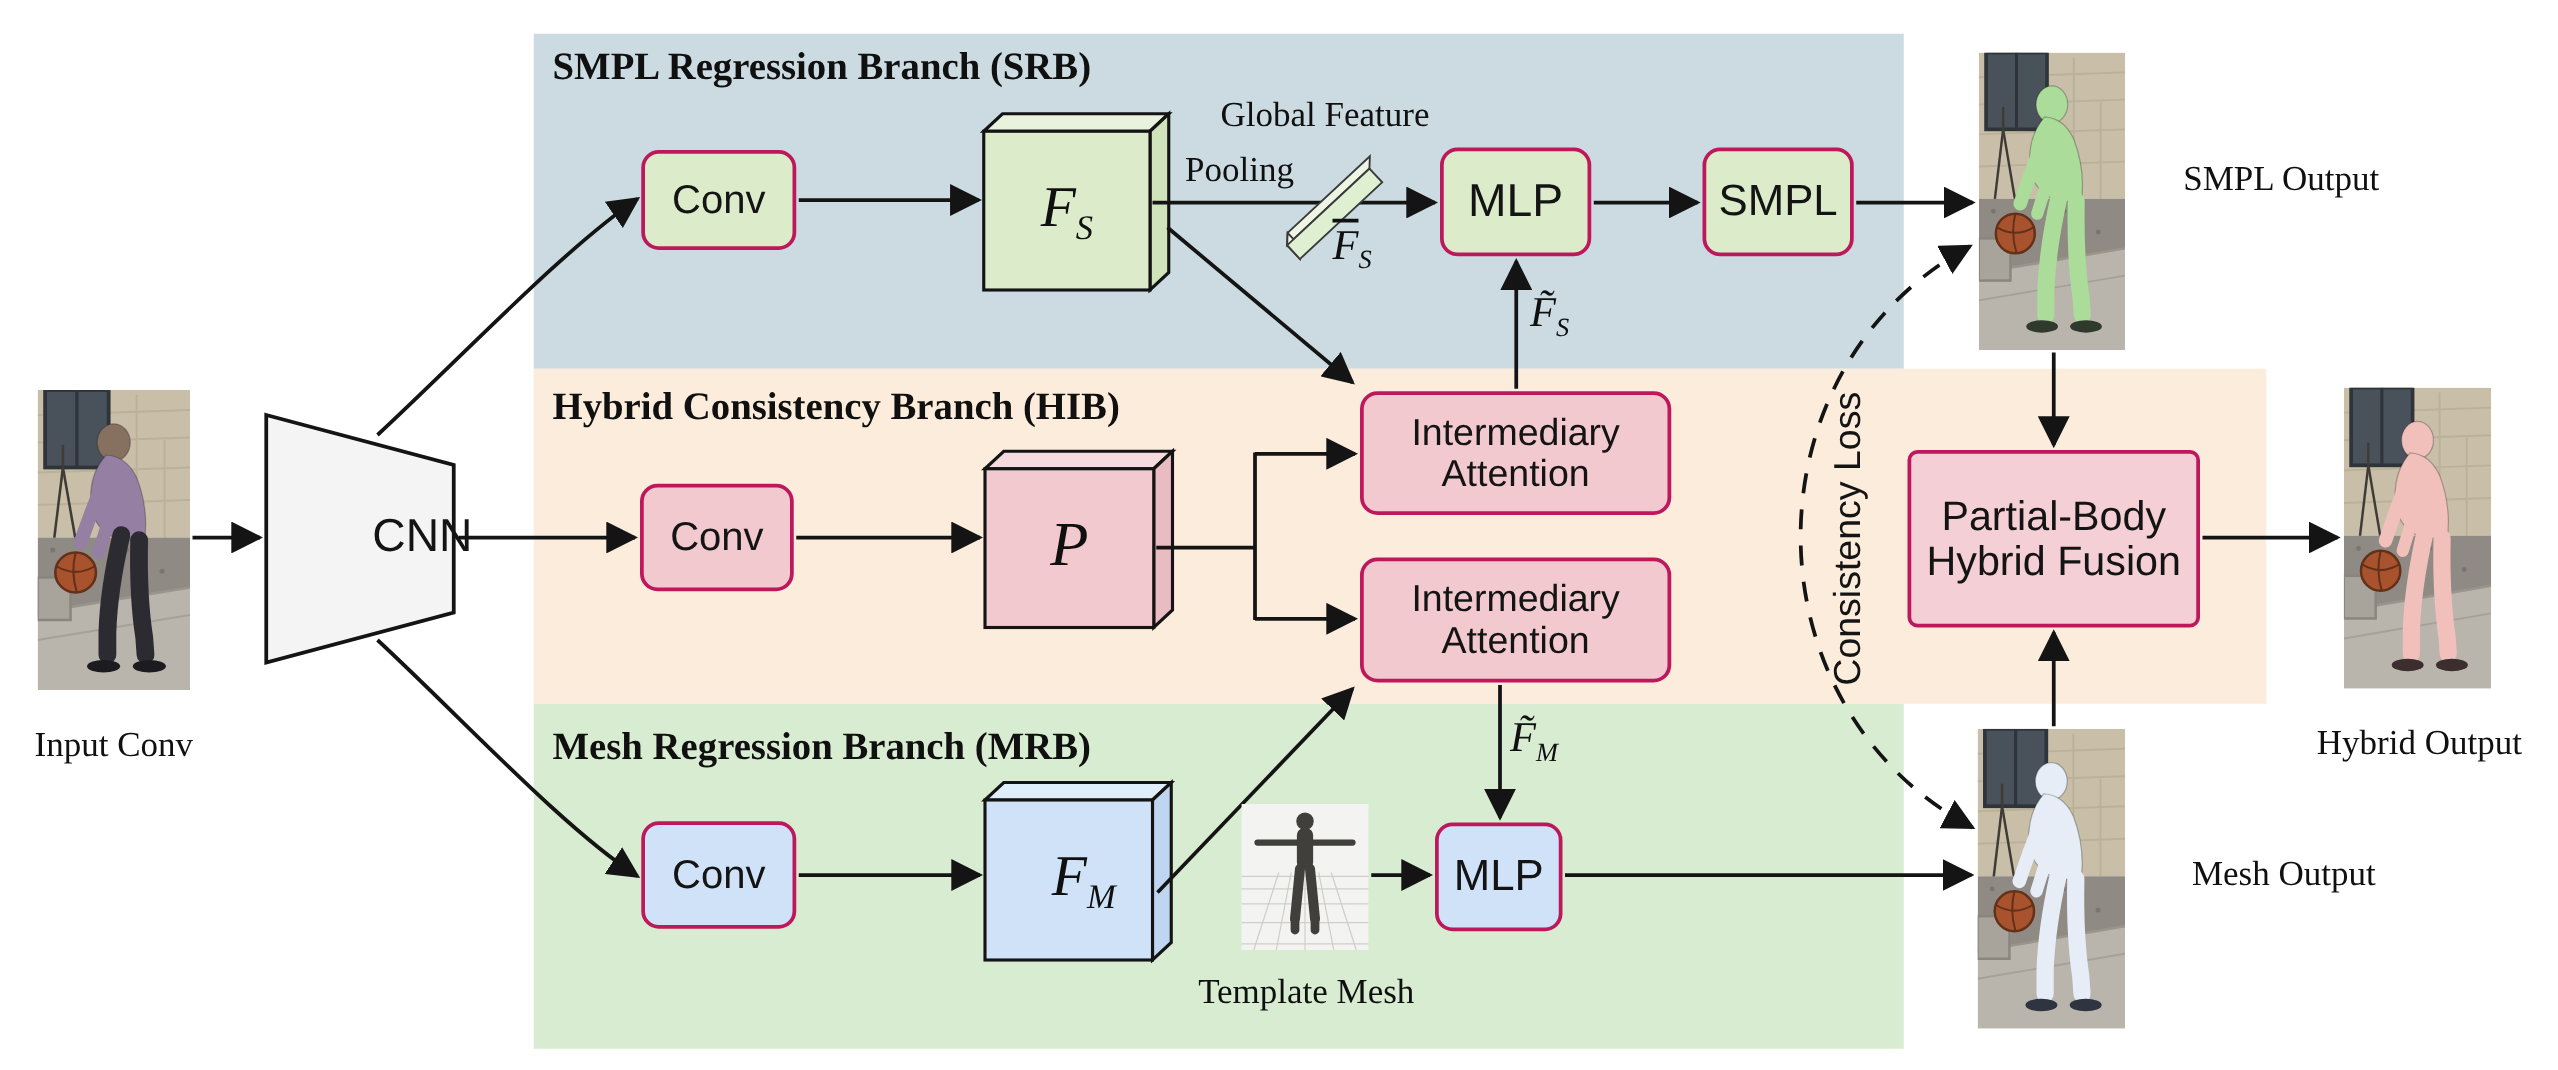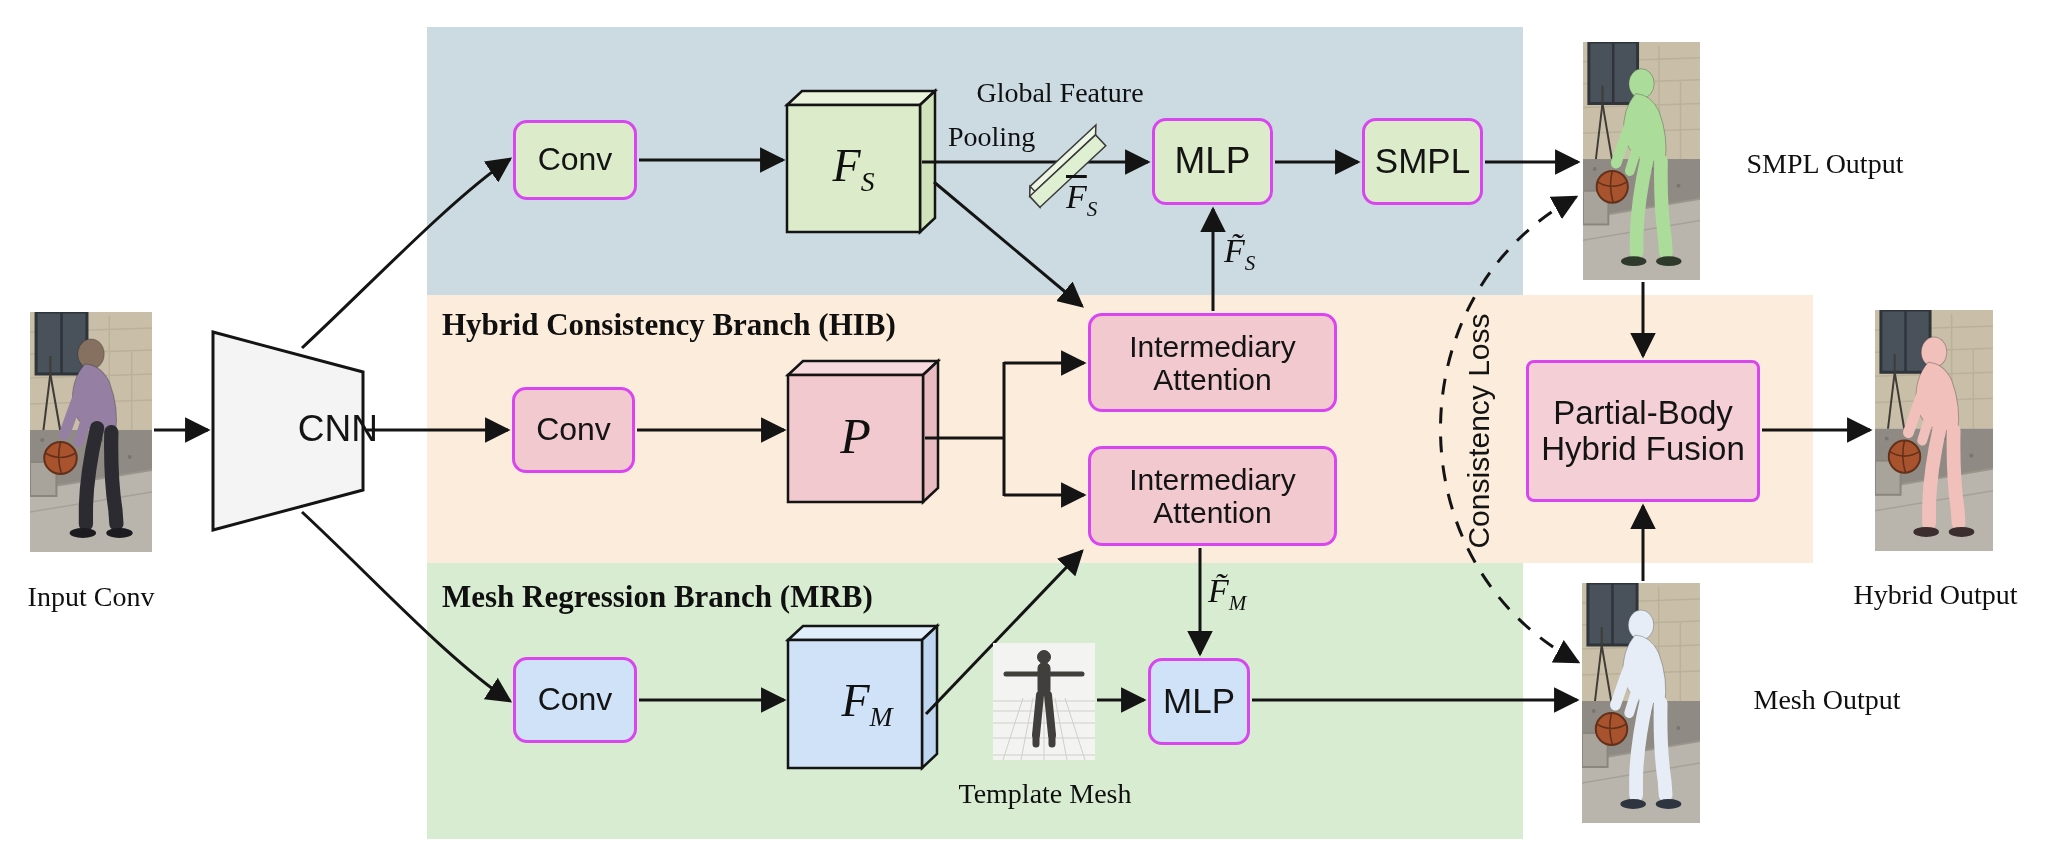--- a/index.html
+++ b/index.html
@@ -3,21 +3,21 @@
 <meta charset="utf-8">
 <style>
   html,body{margin:0;padding:0;background:#ffffff}
   #fig{position:relative;width:2046px;height:856px;background:#fff;
        font-family:"Liberation Sans",sans-serif;color:#141414;overflow:hidden}
   .band{position:absolute}
   #srb-band{left:427px;top:27px;width:1096px;height:268px;background:var(--srb-band)}
   #hib-band{left:427px;top:295px;width:1386px;height:268px;background:var(--hib-band)}
   #mrb-band{left:427px;top:563px;width:1096px;height:276px;background:var(--mrb-band)}
   svg.lines{position:absolute;left:0;top:0}
-  .box{position:absolute;border:3px solid #d946ef;border-radius:14px;box-sizing:border-box;
+  .box{position:absolute;border:3px solid #be185d;border-radius:14px;box-sizing:border-box;
        display:flex;flex-direction:column;align-items:center;justify-content:center;
        text-align:center;line-height:1.1;font-family:"Liberation Sans",sans-serif}
   .title{position:absolute;font-family:"Liberation Serif",serif;font-weight:bold;
          font-size:31px;white-space:nowrap;color:#101010}
   .caption{position:absolute;font-family:"Liberation Serif",serif;font-size:28px;
            text-align:center;white-space:nowrap;color:#101010}
   .mathl{position:absolute;font-family:"Liberation Serif",serif;font-style:italic;
          font-size:34px;white-space:nowrap;color:#101010}
   .mathl sub{font-size:0.62em;font-style:italic}
   .bar{text-decoration:overline}
@@ -115,20 +115,21 @@
 
     <path d="M1578,662 C1395,565 1395,295 1576,197" stroke="#141414" stroke-width="3" fill="none" stroke-dasharray="16 13" marker-start="url(#ah)" marker-end="url(#ah)"></path>
 
     <g transform="translate(1064,167) rotate(-43)" stroke="#3a3a3a" stroke-width="1.5">
       <polygon points="-45,-2 -38,-9 52,-9 45,-2" fill="#edf6e4"></polygon>
       <polygon points="-45,-2 -38,-9 -38,6 -45,13" fill="#f3f9ed"></polygon>
       <rect x="-45" y="-2" width="90" height="15" fill="#dff0d2"></rect>
     </g>
   </svg>
 
+  <div class="title" style="left:442px;top:35px">SMPL Regression Branch (SRB)</div>
   <div class="title" style="left:442px;top:307px">Hybrid Consistency Branch (HIB)</div>
   <div class="title" style="left:442px;top:579px">Mesh Regression Branch (MRB)</div>
 
   <div id="cnn-label">CNN</div>
 
   <div class="box" id="srb-conv-box">
       <span>Conv</span>
     </div>
   <div class="box" id="srb-mlp-box">
       <span>MLP</span>
@@ -176,21 +177,21 @@
   <div class="mathl" style="left:1224px;top:232px">
     <span>F̃</span><sub>S</sub>
   </div>
   <div class="mathl" style="left:1208px;top:572px">
     <span>F̃</span><sub>M</sub>
   </div>
   <div id="consistency-label">Consistency Loss</div>
 
   <div class="caption" style="left:6px;top:581px;width:170px">Input Conv</div>
   <div class="caption" style="left:940px;top:778px;width:210px">Template Mesh</div>
-  <div class="caption" style="left:1720px;top:148px;width:210px">SMPL Output</div>
+  <div class="caption" style="left:1720px;top:128px;width:210px">SMPL Output</div>
   <div class="caption" style="left:1727px;top:684px;width:200px">Mesh Output</div>
   <div class="caption" style="left:1828px;top:579px;width:215px">Hybrid Output</div>
 
   <div class="scene-slot" id="input-photo">
     <svg viewBox="0 0 120 240" preserveAspectRatio="none">
       <rect x="0" y="0" width="120" height="118" fill="#c9bfa9"></rect>
       <g stroke="#bbb098" stroke-width="1.5">
         <line x1="0" y1="20" x2="120" y2="16"></line>
           <line x1="0" y1="42" x2="120" y2="38"></line>
         <line x1="0" y1="66" x2="120" y2="62"></line>

